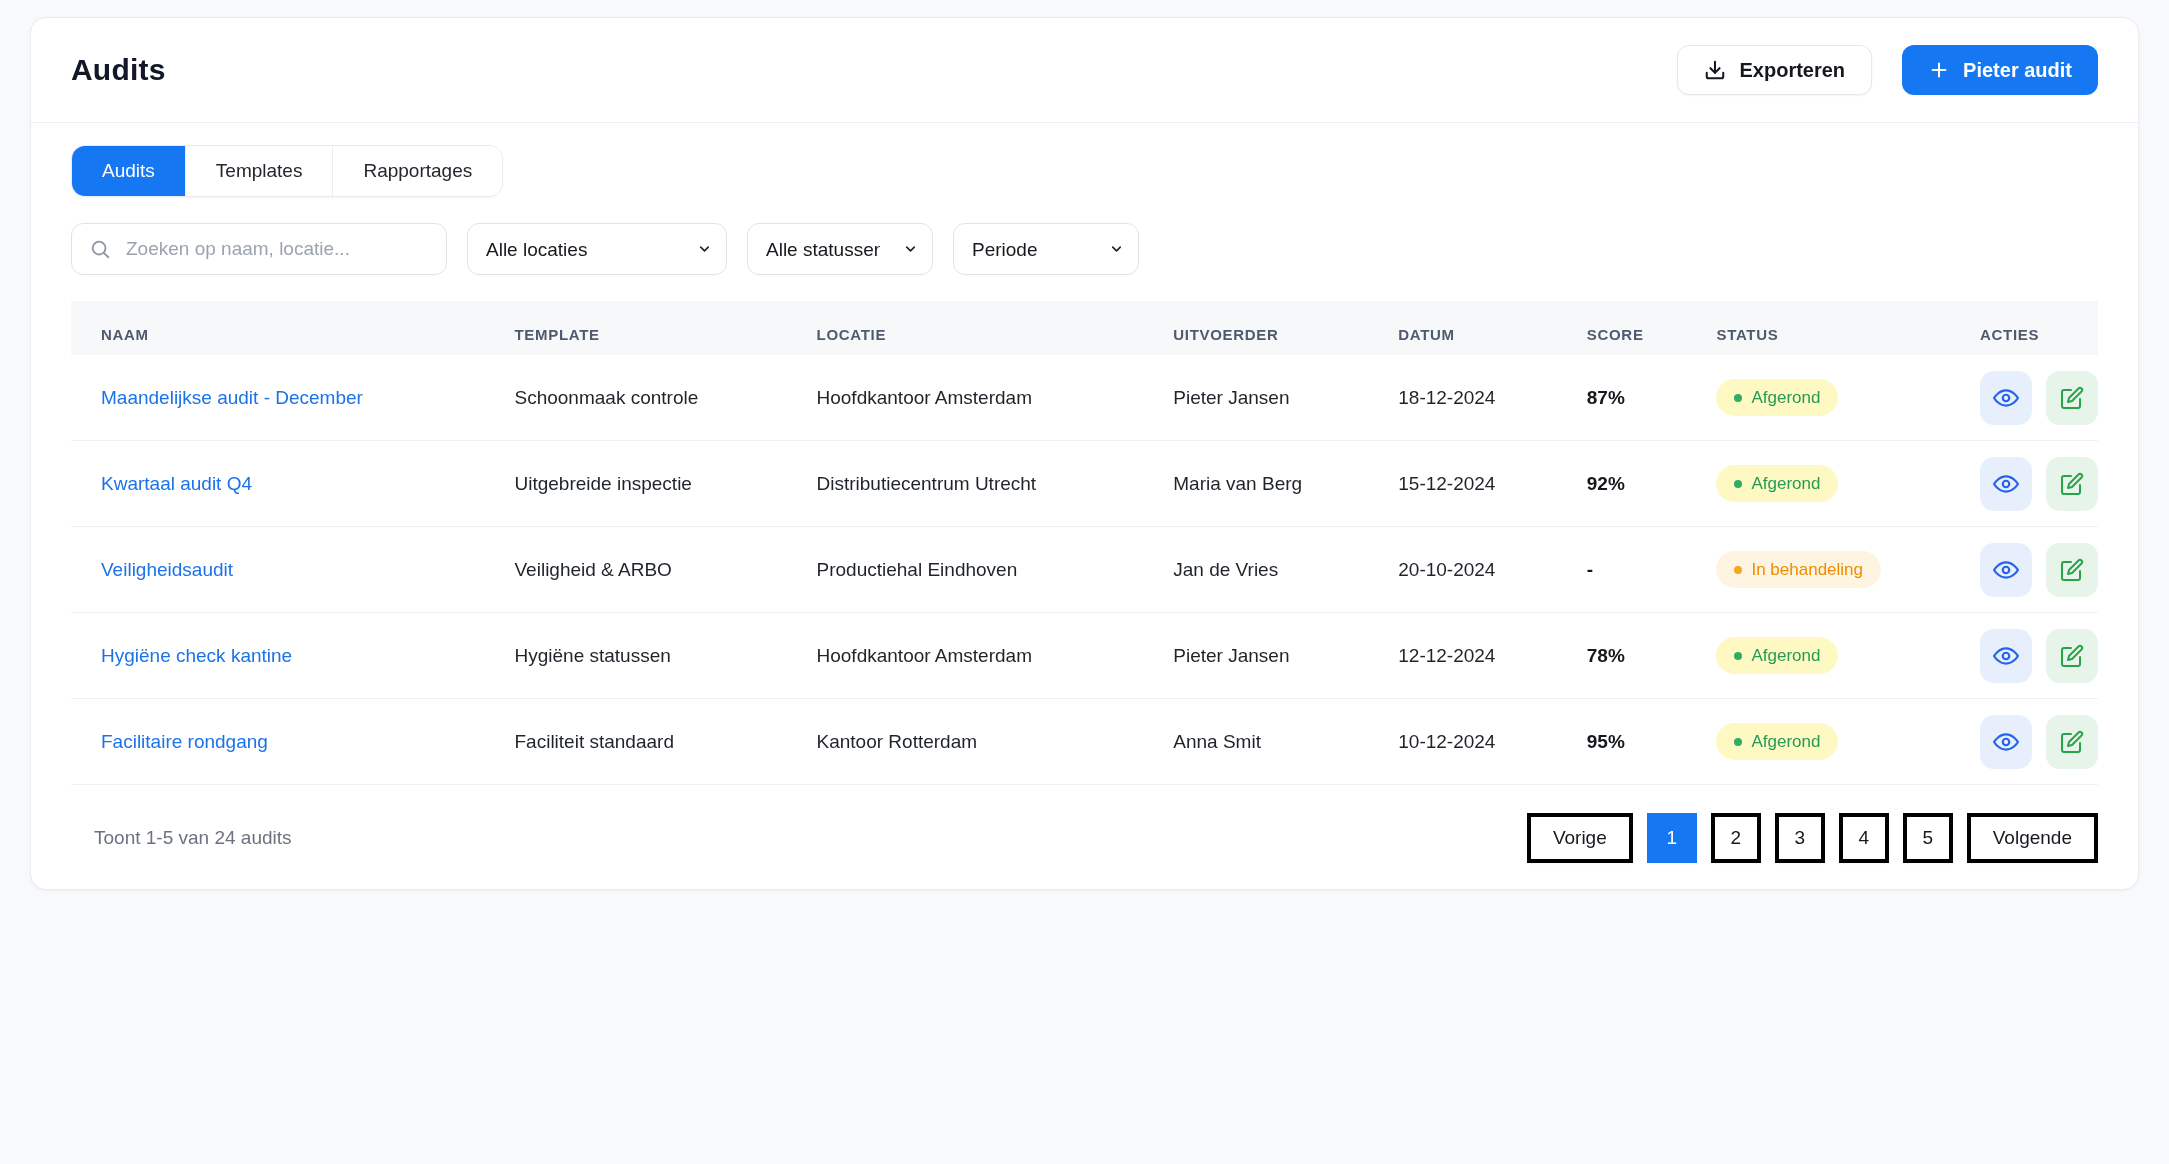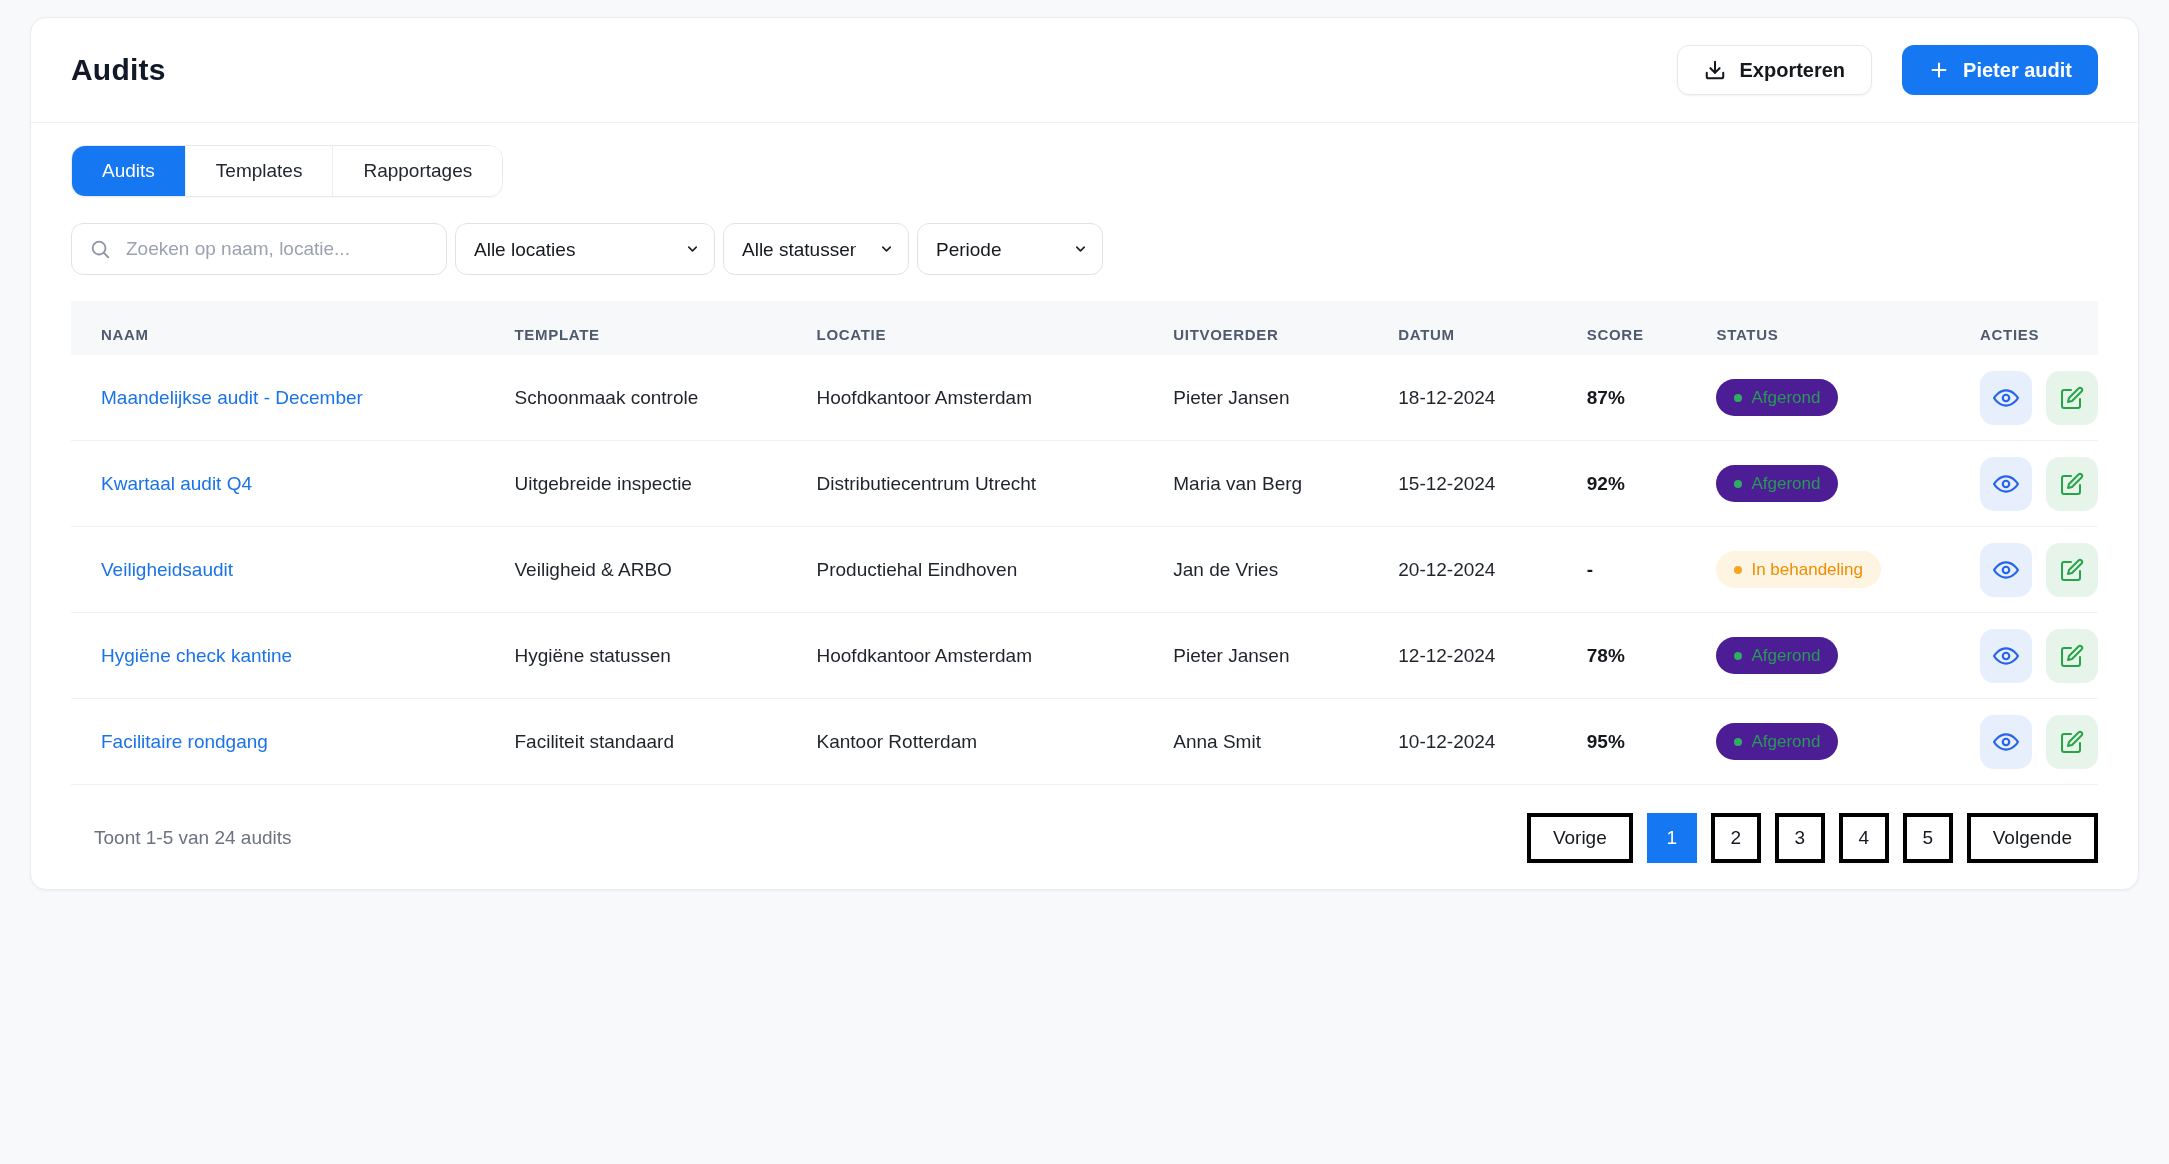--- a/index.html
+++ b/index.html
@@ -49,21 +49,21 @@
   .tab {
     height: 50px; padding: 0 30px;
     display: inline-flex; align-items: center;
     font-family: inherit; font-size: 19px; font-weight: 500;
     background: #fff; color: #23272e; border: none; cursor: pointer;
     border-left: 1px solid #eceef2;
   }
   .tab:first-child { border-left: none; }
   .tab.active { background: #1677f3; color: #fff; }
   
-  .filters { display: flex; gap: 8px; padding: 0 40px; margin-top: 26px; align-items: center; }
+  .filters { display: flex; gap: 20px; padding: 0 40px; margin-top: 26px; align-items: center; }
   .search-box { position: relative; width: 376px; }
   .search-box input {
     width: 100%; height: 52px;
     border: 1px solid #dfe3e9; border-radius: 12px;
     padding: 0 18px 0 54px;
     font-family: inherit; font-size: 19px; color: #15181d;
     outline: none; background: #fff;
   }
   .search-box input::placeholder { color: #9aa3af; }
   .search-icon {
@@ -102,21 +102,21 @@
   .c4 { width: 11.1%; } .c5 { width: 9.3%; }  .c6 { width: 6.4%; }
   .c7 { width: 13.0%; } .c8 { width: 7.3%; }
   .audit-link { color: #1a73e8; text-decoration: none; font-weight: 500; cursor: pointer; }
   .score { font-weight: 700; color: #15181d; }
   .badge {
     display: inline-flex; align-items: center; gap: 9px;
     height: 37px; padding: 0 18px; border-radius: 999px;
     font-size: 17px; font-weight: 500; white-space: nowrap;
   }
   .badge .dot { width: 8px; height: 8px; border-radius: 50%; flex: none; }
-  .badge.afgerond { background: #4c1d95; color: #279a55; }
+  .badge.afgerond { background: #fef9c3; color: #279a55; }
   .badge.afgerond .dot { background: #2fae63; }
   .badge.in-behandeling { background: #fdf5e2; color: #f08c00; }
   .badge.in-behandeling .dot { background: #f5a623; }
   .actions { display: flex; gap: 14px; }
   .action-btn {
     width: 54px; height: 54px; border-radius: 14px; border: none;
     display: inline-flex; align-items: center; justify-content: center;
     cursor: pointer; padding: 0;
   }
   .action-btn.view { background: #e8effc; color: #2563eb; }
@@ -294,21 +294,21 @@
             </button>
       </span>
         </div>
     </div>
 
     <div class="trow">
       <div class="td c1"><a class="audit-link">Veiligheidsaudit</a></div>
       <div class="td c2">Veiligheid &amp; ARBO</div>
       <div class="td c3">Productiehal Eindhoven</div>
       <div class="td c4">Jan de Vries</div>
-      <div class="td c5">20-12-2024</div>
+      <div class="td c5">20-10-2024</div>
       <div class="td c6 score">-</div>
       <div class="td c7"><span class="badge in-behandeling">
             <span class="dot"></span>
             <span>In behandeling</span>
           </span></div>
       <div class="td c8">
           <span class="actions">
         <button class="action-btn view">
               <span style="display:flex;">
                 <svg width="26" height="26" viewBox="0 0 24 24" fill="none" stroke="currentColor" stroke-width="2" stroke-linecap="round" stroke-linejoin="round">

